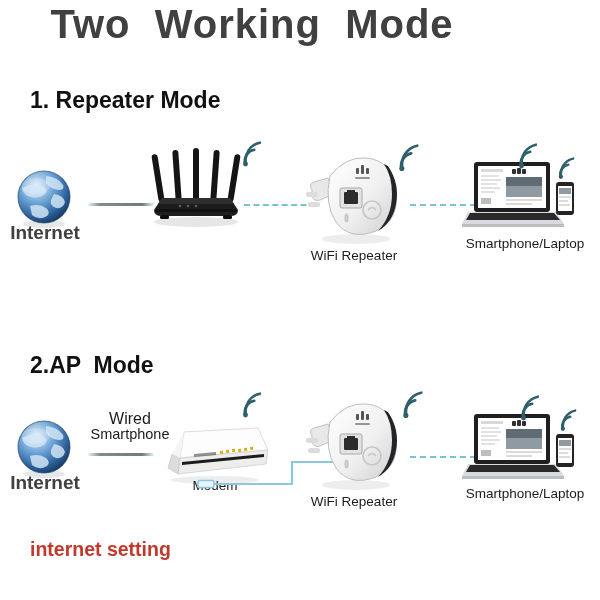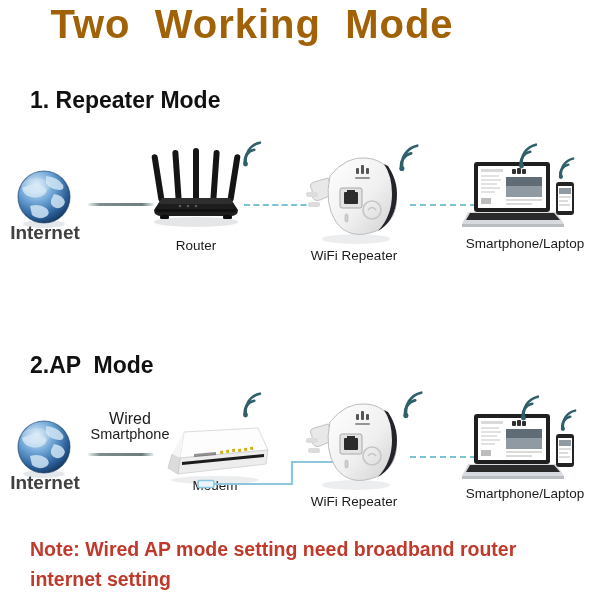--- a/index.html
+++ b/index.html
@@ -6,21 +6,21 @@
   body{
     width:600px;height:600px;background:#ffffff;
     font-family:"Liberation Sans", sans-serif;
     overflow:hidden;position:relative;
   }
   .stage{position:absolute;left:0;top:0;width:600px;height:600px;}
 
   
   .main-title{
     position:absolute;left:0;top:2px;width:504px;text-align:center;
-    font-size:40px;font-weight:bold;color:#a16207;letter-spacing:1px;
+    font-size:40px;font-weight:bold;color:#404040;letter-spacing:1px;
     white-space:pre;
   }
   .mode-head{
     position:absolute;font-size:23px;font-weight:bold;color:#111;
     white-space:pre;
   }
   #head1{left:30px;top:87px;}
   #head2{left:30px;top:352px;text-align:center;}
 
   
@@ -96,21 +96,20 @@
     <ellipse cx="50" cy="74" rx="42" ry="5" fill="#c9ced2" opacity=".5"></ellipse>
     <path d="M8 62 L16 50 L84 50 L92 62 Q92 68 84 68 L16 68 Q8 68 8 62 Z" fill="#1d1d1d"></path>
     <path d="M16 50 L84 50 L88 56 L12 56 Z" fill="#2e2e2e"></path>
     <path d="M10 61 L90 61 L90 64 L10 64 Z" fill="#111"></path>
     <rect x="14" y="67" width="9" height="4" rx="1.5" fill="#0d0d0d"></rect>
     <rect x="77" y="67" width="9" height="4" rx="1.5" fill="#0d0d0d"></rect>
     <circle cx="34" cy="58" r="1.3" fill="#5a5a5a"></circle>
     <circle cx="42" cy="58" r="1.3" fill="#5a5a5a"></circle>
     <circle cx="50" cy="58" r="1.3" fill="#5a5a5a"></circle>
   </svg>
-  <div class="label" style="left:146px;top:238px;width:100px;">Router</div>
 
   <svg class="dev" style="left:240px;top:142px;" width="30" height="28" viewBox="0 0 30 28">
     <g fill="none" stroke="#2f5f6b" stroke-width="2.6" stroke-linecap="round">
       <path d="M5 22 A12 12 0 0 1 17 10" transform="rotate(-12 5 22)"></path>
       <path d="M6 22 A18 18 0 0 1 24 4" transform="rotate(-12 6 22)"></path>
     </g>
     <circle cx="5.5" cy="22" r="2.4" fill="#2f5f6b"></circle>
   </svg>
 
   <svg class="dev" style="left:300px;top:146px;" width="108" height="100" viewBox="0 0 108 100">
@@ -336,17 +335,16 @@
   </svg>
   <svg class="dev" style="left:558px;top:410px;" width="26" height="24" viewBox="0 0 30 28">
     <g fill="none" stroke="#2f5f6b" stroke-width="2.8" stroke-linecap="round">
       <path d="M5 22 A12 12 0 0 1 17 10" transform="rotate(-12 5 22)"></path>
       <path d="M6 22 A18 18 0 0 1 24 4" transform="rotate(-12 6 22)"></path>
     </g>
     <circle cx="5.5" cy="22" r="2.4" fill="#2f5f6b"></circle>
   </svg>
 
   <div class="note">
-    <div>Note: Wired AP mode setting need broadband router</div>
     <div>internet setting</div>
   </div>
 
 </div>
 
 </body></html>

